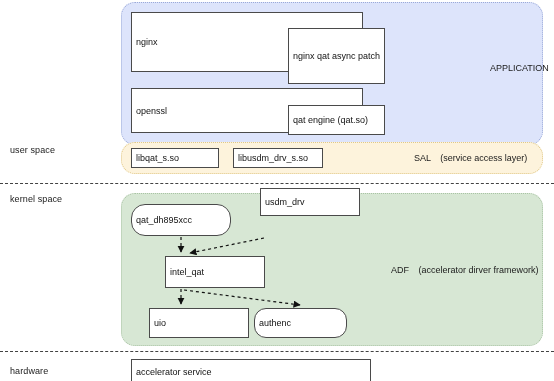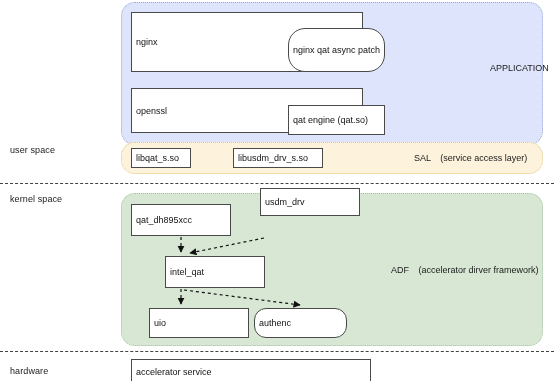--- a/index.html
+++ b/index.html
@@ -103,57 +103,57 @@
   <div class="layer application" style="left:121px; top:2px; width:422px; height:143px;"></div>
 
   <div class="layer-caption" style="left:490px; top:63px;">
     <span>APPLICATION</span>
   </div>
 
   <div class="nbox lbl-mid" style="left:131px; top:12px; width:232px; height:60px;padding-left:21px;">
     <span class="nbox-label">nginx</span>
   </div>
 
-  <div class="nbox lbl-mid" style="left:288px; top:28px; width:97px; height:44px;border-radius:17px;">
+  <div class="nbox lbl-mid" style="left:288px; top:28px; width:97px; height:56px;">
     <span class="nbox-label">nginx qat async patch</span>
   </div>
 
   <div class="nbox lbl-mid" style="left:131px; top:88px; width:232px; height:45px;">
     <span class="nbox-label">openssl</span>
   </div>
 
   <div class="nbox lbl-mid" style="left:288px; top:105px; width:97px; height:30px;">
     <span class="nbox-label">qat engine (qat.so)</span>
   </div>
 
   <div class="layer sal" style="left:121px; top:142px; width:422px; height:32px;"></div>
 
   <div class="layer-caption" style="left:414px; top:153px;">
     <span>SAL</span>
     <span class="cap-sub">(service access layer)</span>
   </div>
 
-  <div class="nbox lbl-mid" style="left:131px; top:148px; width:60px; height:20px;">
+  <div class="nbox lbl-mid" style="left:131px; top:148px; width:88px; height:20px;">
     <span class="nbox-label">libqat_s.so</span>
   </div>
 
   <div class="nbox lbl-mid" style="left:233px; top:148px; width:90px; height:20px;">
     <span class="nbox-label">libusdm_drv_s.so</span>
   </div>
 
   <div class="sep" style="top:183px;"></div>
 
   <div class="layer adf" style="left:121px; top:193px; width:422px; height:153px;"></div>
 
   <div class="layer-caption" style="left:391px; top:265px;">
     <span>ADF</span>
     <span class="cap-sub">(accelerator dirver framework)</span>
   </div>
 
-  <div class="nbox lbl-mid" style="left:131px; top:204px; width:100px; height:32px;">
+  <div class="nbox lbl-mid" style="left:131px; top:204px; width:100px; height:32px;border-radius:14px;">
     <span class="nbox-label">qat_dh895xcc</span>
   </div>
 
   <div class="nbox lbl-mid" style="left:260px; top:188px; width:100px; height:28px;padding-left:44px;">
     <span class="nbox-label">usdm_drv</span>
   </div>
 
   <div class="nbox lbl-mid" style="left:131px; top:256px; width:100px; height:32px;margin-left:34px;">
     <span class="nbox-label">intel_qat</span>
   </div>

